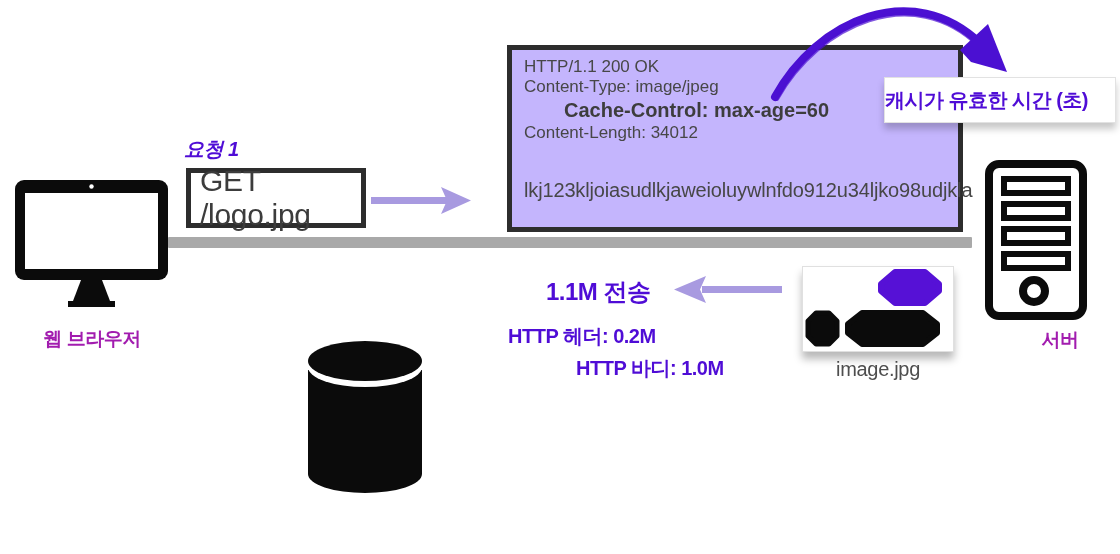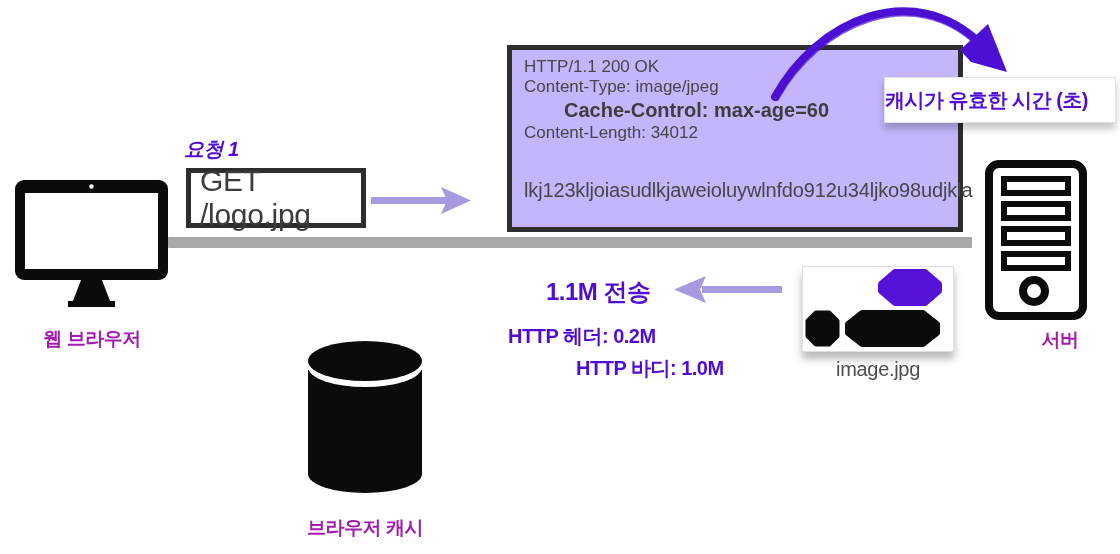--- a/index.html
+++ b/index.html
@@ -169,15 +169,14 @@
   </div>
   <div class="abs image-card-label">image.jpg</div>
 
   <div class="abs" style="left:306px; top:340px;">
     <svg class="svg-wrap" width="118" height="156" viewBox="0 0 118 156">
       <path d="M2,30 L2,134 A57,19 0 0 0 116,134 L116,30 Z" fill="#0b0b0b"></path>
       <ellipse cx="59" cy="27" rx="57" ry="20" fill="#ffffff"></ellipse>
       <ellipse cx="59" cy="21" rx="57" ry="20" fill="#0b0b0b"></ellipse>
     </svg>
   </div>
-  <div class="abs node-label cache-label">브라우저 캐시</div>
 
 </div>
 
 </body></html>

